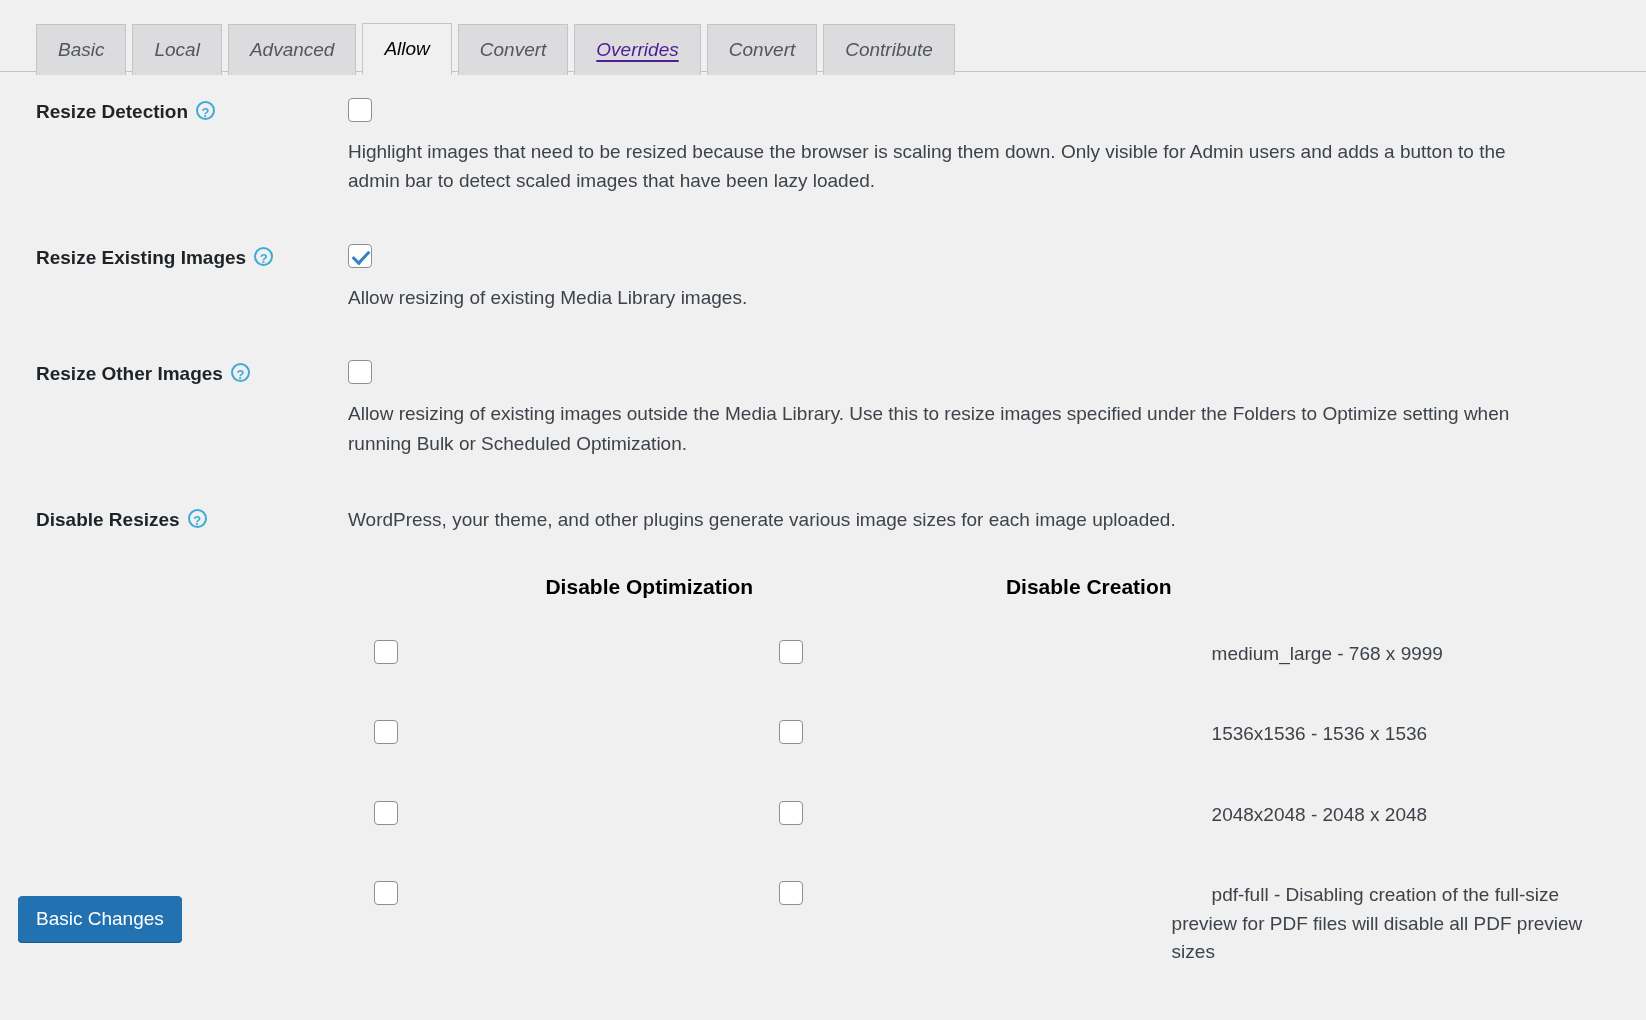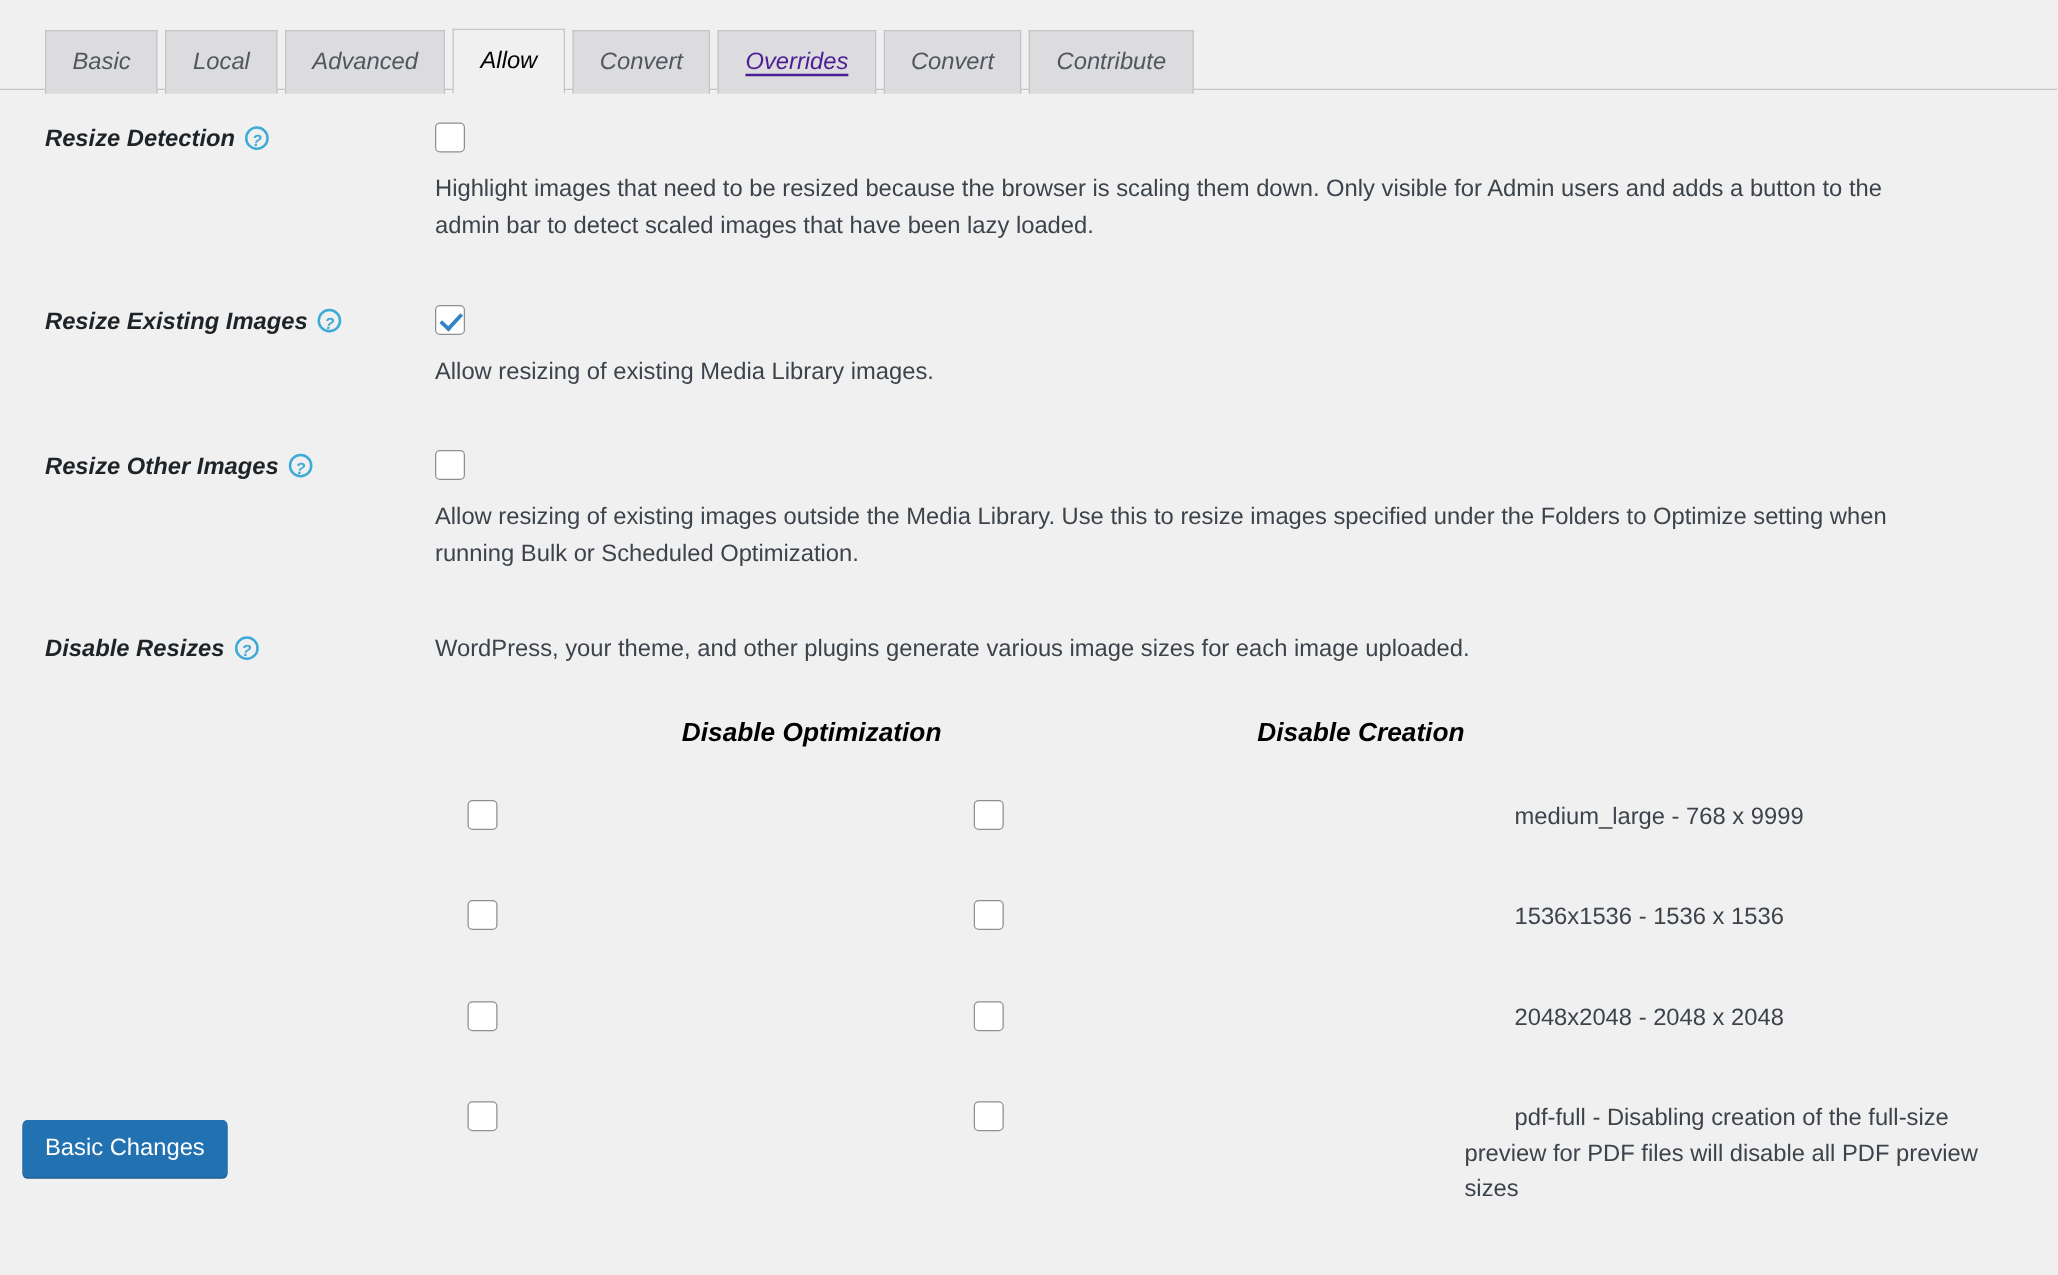--- a/index.html
+++ b/index.html
@@ -82,21 +82,20 @@
   .form-table th {
     width: 330px;
     text-align: left;
     padding: 26px 10px 26px 18px;
     box-sizing: border-box;
     font-weight: 600;
     font-size: 19px;
     color: #1d2327;
     line-height: 1.3;
     white-space: nowrap;
-    font-style: italic;
   }
   .form-table td {
     padding: 24px 18px 24px 0;
     box-sizing: border-box;
   }
   .row-label {
     display: inline-flex;
     align-items: flex-start;
     gap: 8px;
   }

